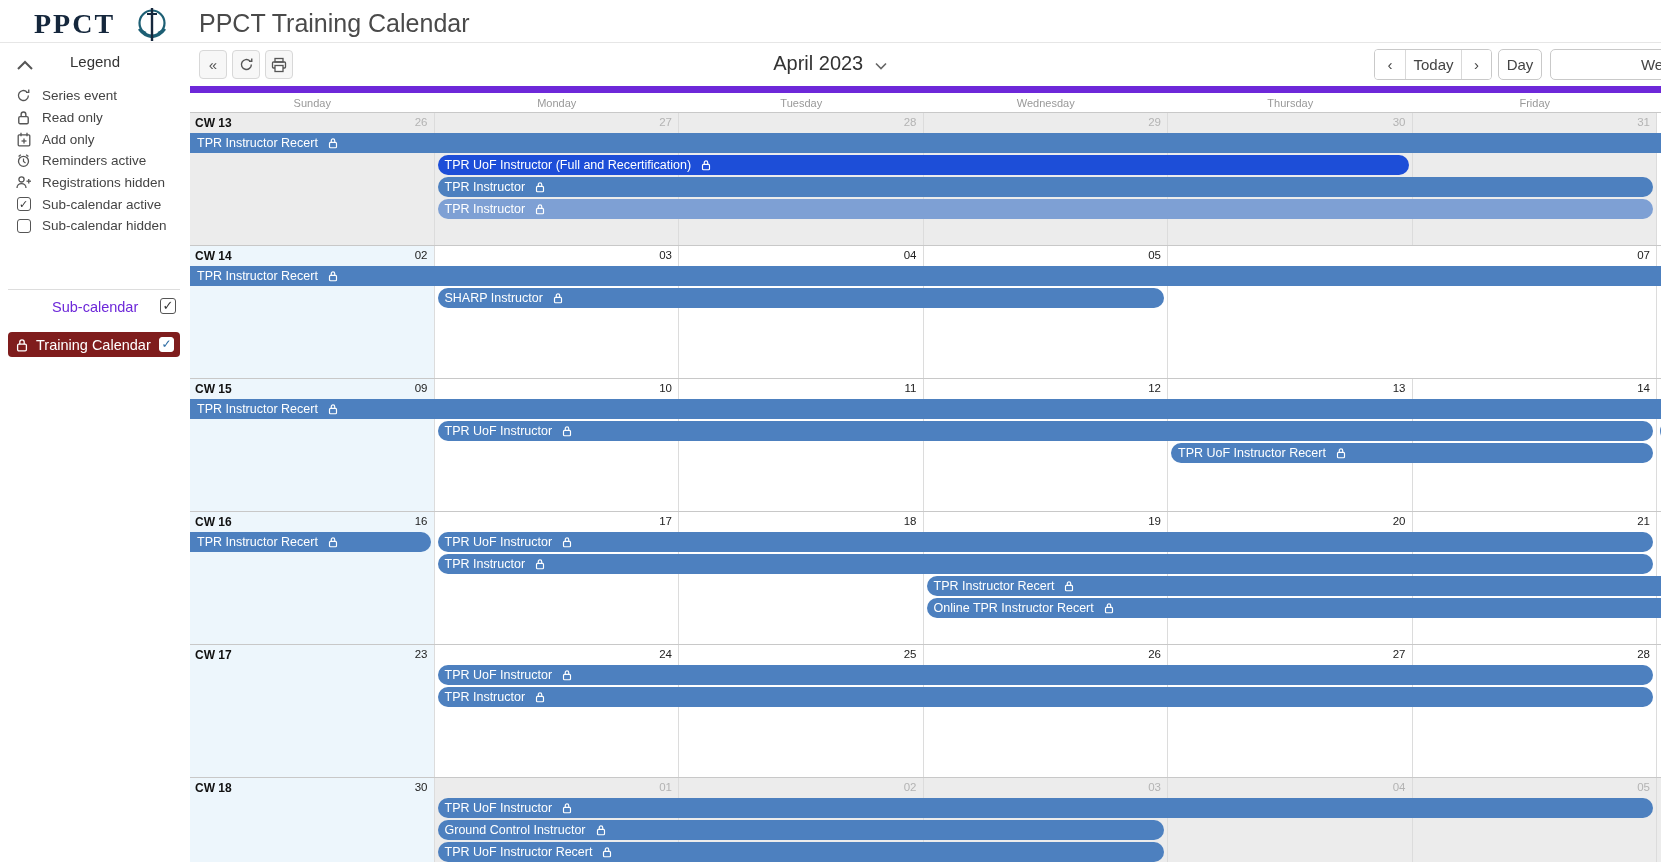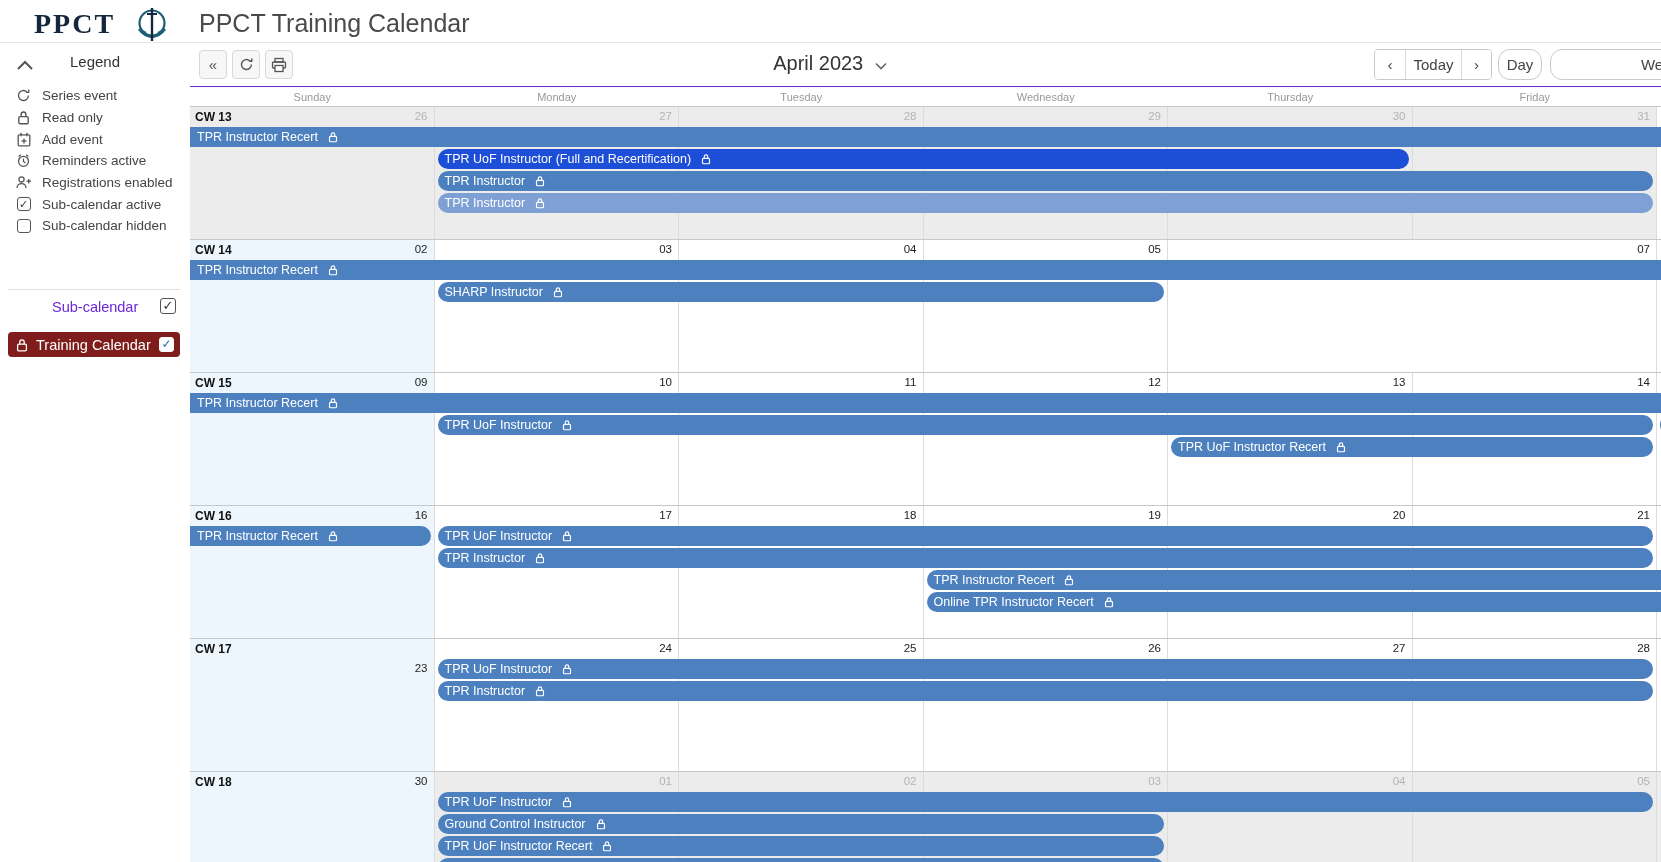--- a/index.html
+++ b/index.html
@@ -29,23 +29,23 @@
   #cal-pill { position:absolute; left:8px; top:289px; width:172px; height:25px; border-radius:4px; display:flex; align-items:center; padding:0 6px 0 8px; cursor:pointer; }
   #cal-pill .lbl { color:#fff; font-size:14.5px; margin-left:8px; flex:1; white-space:nowrap; overflow:hidden; }
   #cal-pill .cb { width:15px; height:15px; border:1px solid #fff; color:#2e6da4; background:#fff; font-size:12px; line-height:13px; }
   
   .tbtn { position:absolute; top:50px; width:28px; height:29px; background:#f7f7f7; border:1px solid #d8d8d8; border-radius:4px; color:#555; display:flex; align-items:center; justify-content:center; font-size:15px; cursor:pointer; }
   #month-title { position:absolute; top:52px; left:630px; width:400px; text-align:center; font-size:20px; color:#333; cursor:pointer; }
   #month-title svg { margin-left:6px; }
   .navgrp { position:absolute; top:49px; height:31px; display:flex; border:1px solid #c9c9c9; border-radius:4px; overflow:hidden; background:#fff; }
   .navgrp > div { display:flex; align-items:center; justify-content:center; color:#444; font-size:15px; cursor:pointer; background:#fff; }
   .navgrp > div + div { border-left:1px solid #d9d9d9; }
-  .solobtn { position:absolute; top:49px; height:31px; background:#fff; border:1px solid #c9c9c9; border-radius:12px; color:#444; font-size:15px; display:flex; align-items:center; justify-content:center; cursor:pointer; }
+  .solobtn { position:absolute; top:49px; height:31px; background:#fff; border:1px solid #c9c9c9; border-radius:5px; color:#444; font-size:15px; display:flex; align-items:center; justify-content:center; cursor:pointer; }
   
-  #grid { position:absolute; left:190px; top:86px; width:1471px; height:776px; overflow:hidden; border-top:1px solid #6d28d9; }
+  #grid { position:absolute; left:190px; top:86px; width:1471px; height:776px; overflow:hidden; border-top:7px solid #6d28d9; }
   #dayhead { position:absolute; left:0; top:0; width:1471px; height:20px; border-bottom:1px solid #c8c8c8; background:#fff; }
   .dh { position:absolute; top:0; height:20px; line-height:20px; text-align:center; font-size:11px; color:#999; }
   .wrow { position:absolute; left:0; width:1715px; height:133px; border-bottom:1px solid #c8c8c8; }
   .cell { position:absolute; top:0; height:132px; border-right:1px solid #dcdcdc; cursor:pointer; }
   .cell.white { background:#fff; }
   .cell.gray  { background:#ececec; }
   .cell.sun   { background:#edf6fc; }
   .datenum { position:absolute; top:3px; right:6px; font-size:11.5px; }
   .cwlab { position:absolute; top:3px; left:5px; font-size:12px; font-weight:bold; color:#111; }
   .evt { position:absolute; height:20px; display:flex; align-items:center; color:#fff; font-size:12.5px; white-space:nowrap; overflow:hidden; padding-left:7px; cursor:pointer; }
@@ -97,42 +97,42 @@
         <div class="leg-item">
           <span class="ic">
             <svg width="14" height="15" viewBox="0 0 14 15">
               <rect x="1.2" y="2.8" width="11.6" height="11" rx="1" fill="none" stroke="#555" stroke-width="1.3"></rect>
               <line x1="4" y1="0.8" x2="4" y2="4.3" stroke="#555" stroke-width="1.3"></line>
               <line x1="10" y1="0.8" x2="10" y2="4.3" stroke="#555" stroke-width="1.3"></line>
               <line x1="7" y1="6.5" x2="7" y2="11.5" stroke="#555" stroke-width="1.3"></line>
               <line x1="4.5" y1="9" x2="9.5" y2="9" stroke="#555" stroke-width="1.3"></line>
             </svg>
           </span>
-          <span>Add event</span>
+          <span>Add only</span>
         </div>
         <div class="leg-item">
           <span class="ic">
             <svg width="15" height="15" viewBox="0 0 15 15">
               <circle cx="7.5" cy="8.3" r="5" fill="none" stroke="#555" stroke-width="1.3"></circle>
               <path d="M7.5 5.6v2.9l2 1.4" fill="none" stroke="#555" stroke-width="1.2"></path>
               <path d="M2.6 3.6 L4.8 1.8 M12.4 3.6 L10.2 1.8" fill="none" stroke="#555" stroke-width="1.3"></path>
             </svg>
           </span>
           <span>Reminders active</span>
         </div>
         <div class="leg-item">
           <span class="ic">
             <svg width="16" height="15" viewBox="0 0 16 15">
               <circle cx="5.5" cy="4.4" r="2.6" fill="none" stroke="#555" stroke-width="1.3"></circle>
               <path d="M1 13c0-2.6 2-4.4 4.5-4.4S10 10.4 10 13" fill="none" stroke="#555" stroke-width="1.3"></path>
               <line x1="10.5" y1="6.2" x2="15" y2="6.2" stroke="#555" stroke-width="1.3"></line>
               <line x1="12.75" y1="4" x2="12.75" y2="8.4" stroke="#555" stroke-width="1.3"></line>
             </svg>
           </span>
-          <span>Registrations enabled</span>
+          <span>Registrations hidden</span>
         </div>
         <div class="leg-item">
           <span class="ic">
             <div style="width:14px;height:14px;border:1.5px solid #555;border-radius:3px;font-size:11px;line-height:12px;text-align:center;color:#333;">✓</div>
           </span>
           <span>Sub-calendar active</span>
         </div>
         <div class="leg-item">
           <span class="ic">
             <div style="width:14px;height:14px;border:1.5px solid #555;border-radius:3px;"></div>
@@ -417,21 +417,21 @@
           <span style="display: inline-flex; margin-left: 5px;">
             <svg width="10" height="12" viewBox="0 0 12 14">
               <rect x="1.8" y="6.3" width="8.4" height="6.4" rx="1.2" fill="none" stroke="#fff" stroke-width="1.4"></rect>
               <path d="M3.9 6.3V4.2a2.1 2.1 0 0 1 4.2 0v2.1" fill="none" stroke="#fff" stroke-width="1.4"></path>
             </svg>
           </span>
         </div>
       </div>
       <div class="wrow" style="top: 552px;">
         <div class="cell sun" style="left: 0px; width: 244.5px;">
-          <span class="datenum" style="color: rgb(34, 34, 34); margin-top: 20px;">23</span>
+          <span class="datenum" style="color: rgb(34, 34, 34);">23</span>
           <span class="cwlab">CW 17</span>
         </div>
         <div class="cell white" style="left: 244.5px; width: 244.5px;">
           <span class="datenum" style="color: rgb(34, 34, 34);">24</span>
         </div>
         <div class="cell white" style="left: 489px; width: 244.5px;">
           <span class="datenum" style="color: rgb(34, 34, 34);">25</span>
         </div>
         <div class="cell white" style="left: 733.5px; width: 244.5px;">
           <span class="datenum" style="color: rgb(34, 34, 34);">26</span>

